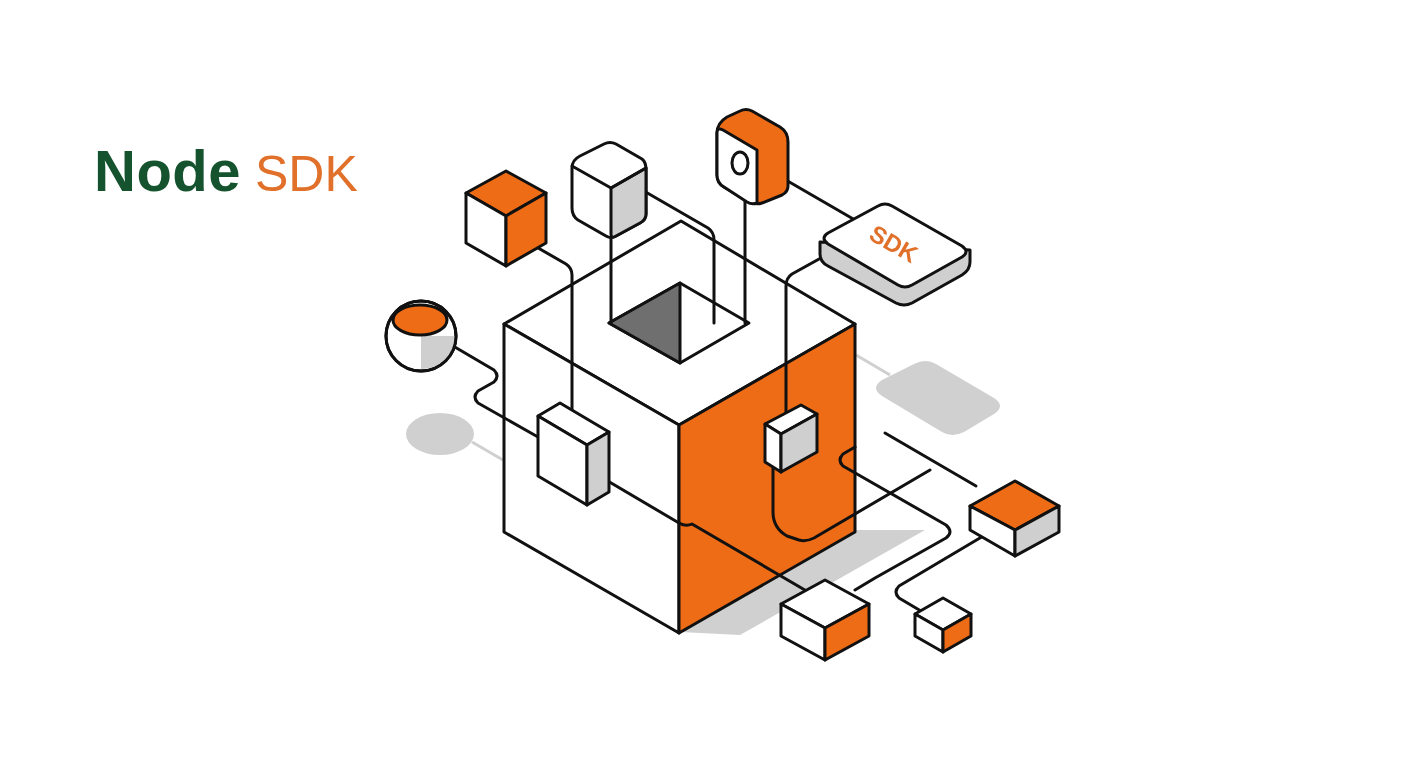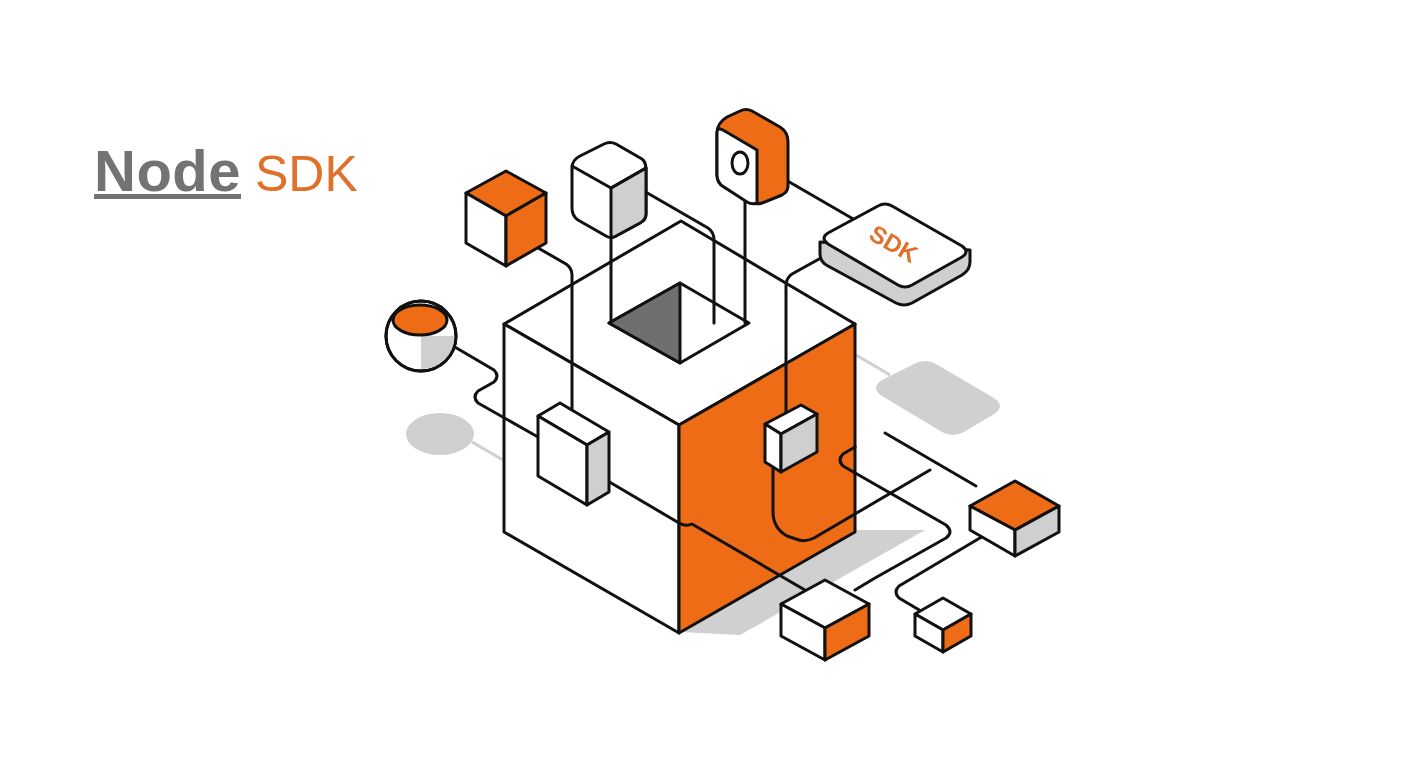--- a/index.html
+++ b/index.html
@@ -2,21 +2,21 @@
 <html><head>
   <meta charset="utf-8">
   <style>
     html, body { margin: 0; padding: 0; background: #ffffff; }
     body { width: 1408px; height: 768px; position: relative; overflow: hidden; }
     .title {
       position: absolute; left: 94px; top: 136px;
       font-family: "Liberation Sans", sans-serif;
       font-size: 58px; line-height: 70px; white-space: nowrap;
     }
-    .title .t1 { font-weight: 700; color: #737373; letter-spacing: 0.5px; text-decoration: underline; }
+    .title .t1 { font-weight: 700; color: #14532d; letter-spacing: 0.5px; }
     .title .t2 { font-weight: 400; color: #e0702a; margin-left: 14px; font-size: 50px; }
     svg.art { position: absolute; left: 0; top: 0; }
     .stk { stroke: #111111; stroke-width: 3; stroke-linejoin: round; stroke-linecap: round; }
     .wire { fill: none; stroke: #111111; stroke-width: 3; stroke-linejoin: round; stroke-linecap: round; }
     .shadow { fill: #d0d0d0; }
     .sdk-text { font-family: "Liberation Sans", sans-serif; font-size: 24px; font-weight: 700; }
   </style>
 </head>
 <body>
 

